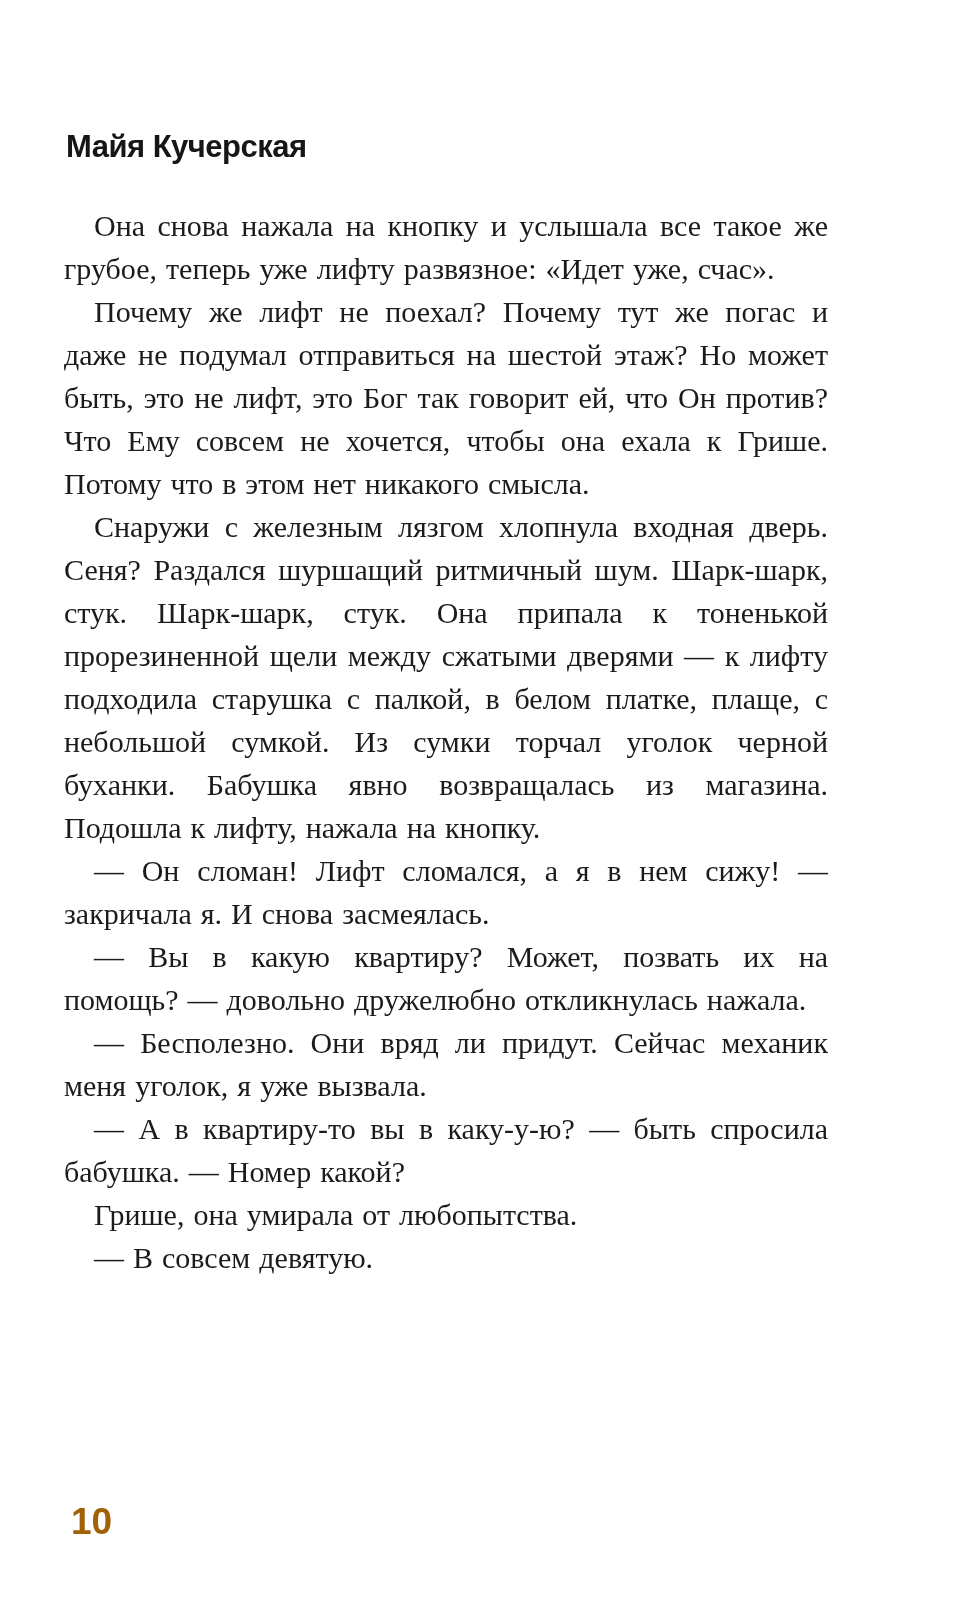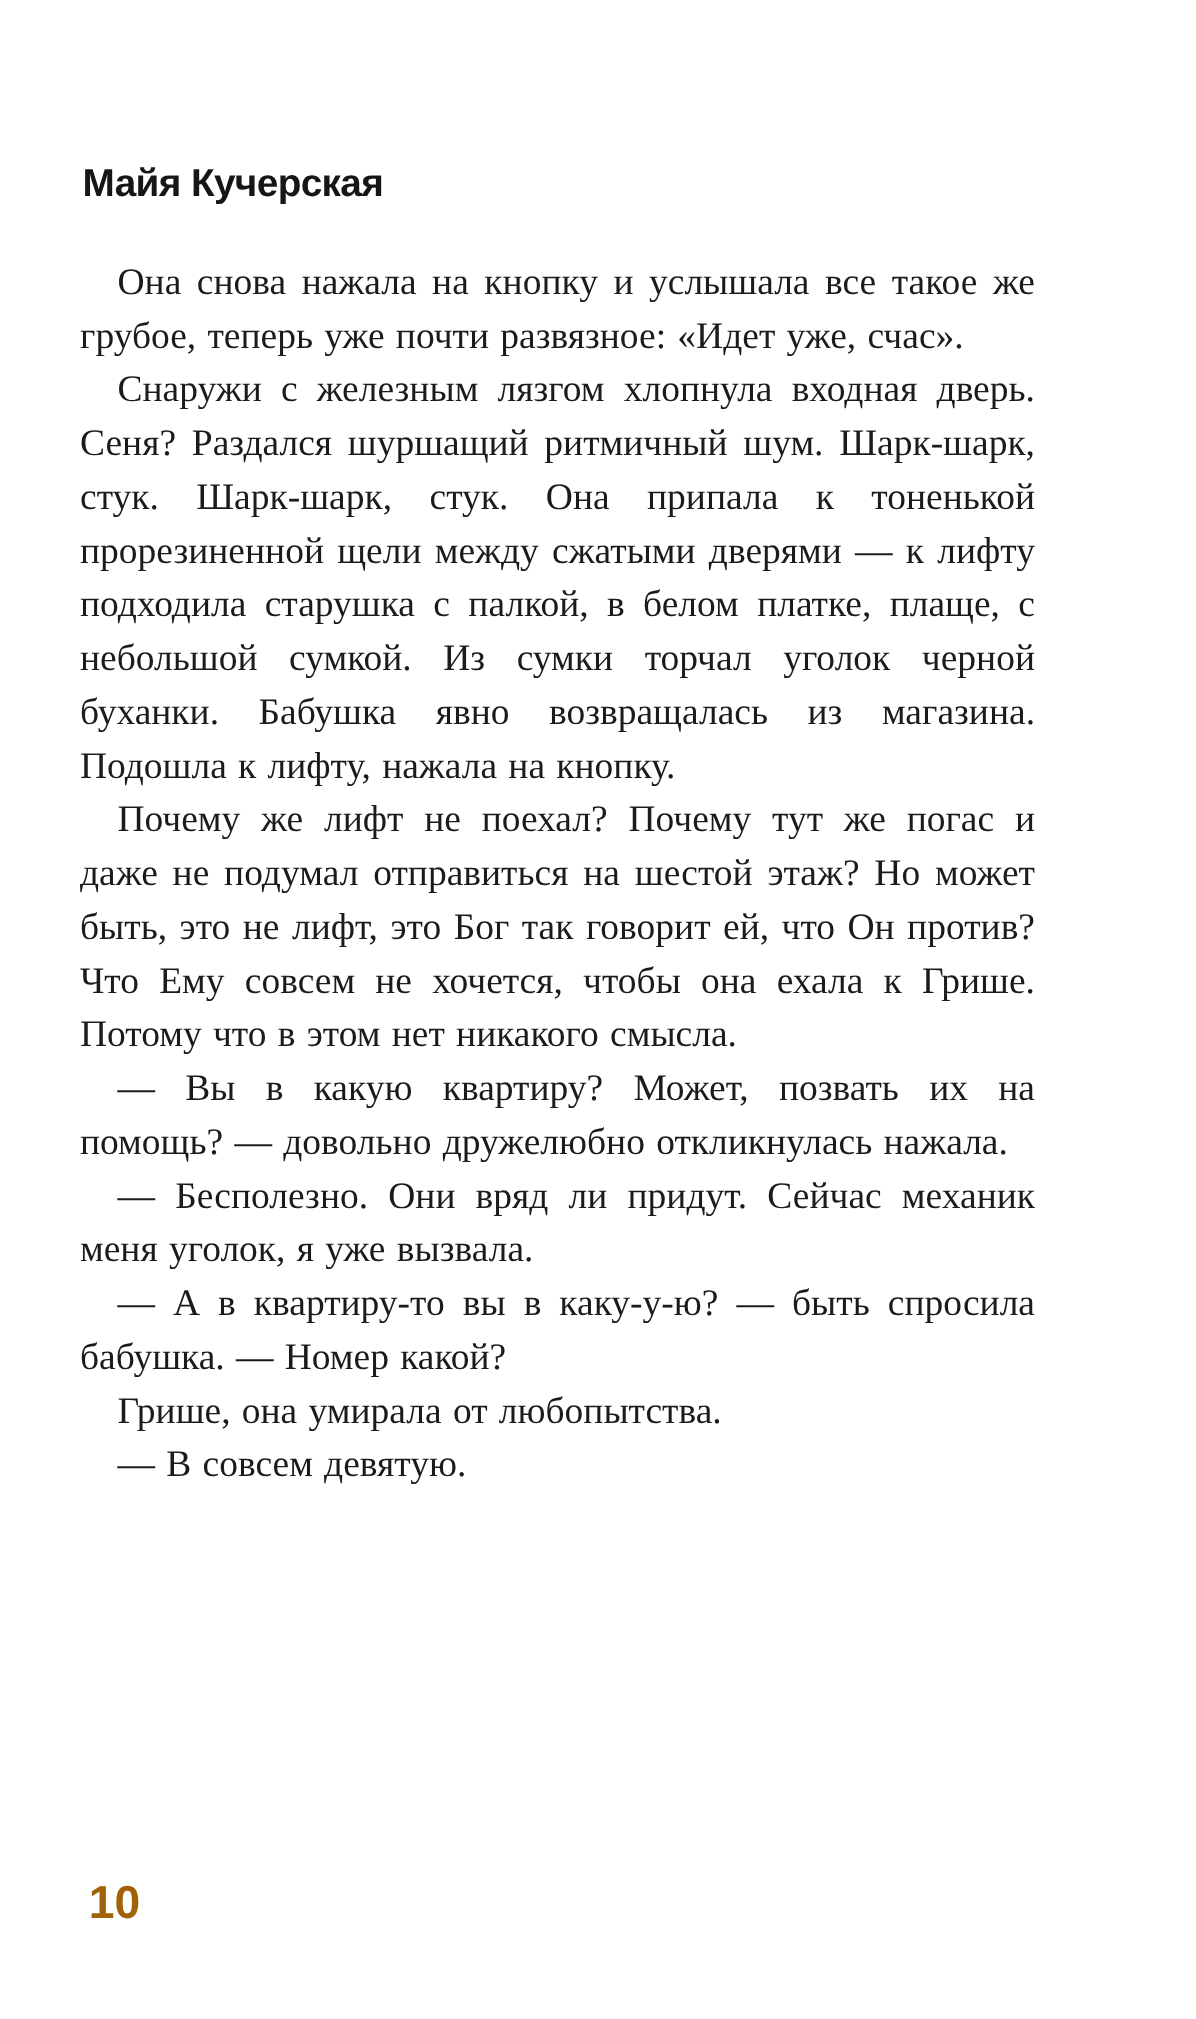--- a/index.html
+++ b/index.html
@@ -56,23 +56,24 @@
   }
 </style>
 </head>
 <body>
 
 <div class="book-page">
 
   <div class="author-header">Майя Кучерская</div>
 
   <div class="page-body">
-    <p>Она снова нажала на кнопку и услышала все такое же грубое, теперь уже почти развязное: «Идет уже, счас».</p>
+    <p>Она снова нажала на кнопку и услышала все такое же грубое, теперь уже лифту развязное: «Идет уже, счас».</p>
+    <p>Почему же лифт не поехал? Почему тут же по­гас и даже не подумал отправиться на шестой этаж? Но может быть, это не лифт, это Бог так говорит ей, что Он против? Что Ему совсем не хочется, чтобы она ехала к Грише. Потому что в этом нет никакого смысла.</p>
     <p>Снаружи с железным лязгом хлопнула вход­ная дверь. Сеня? Раздался шуршащий ритмич­ный шум. Шарк-шарк, стук. Шарк-шарк, стук. Она припала к тоненькой прорезиненной щели между сжатыми дверями — к лифту подходила старушка с палкой, в белом платке, плаще, с небольшой сумкой. Из сумки торчал уголок черной буханки. Бабушка явно возвращалась из магазина. Подошла к лифту, нажала на кнопку.</p>
-    <p>Почему же лифт не поехал? Почему тут же по­гас и даже не подумал отправиться на шестой этаж? Но может быть, это не лифт, это Бог так говорит ей, что Он против? Что Ему совсем не хочется, чтобы она ехала к Грише. Потому что в этом нет никакого смысла.</p>
+    <p>— Он сломан! Лифт сломался, а я в нем сижу! — закричала я. И снова засмеялась.</p>
     <p>— Вы в какую квартиру? Может, позвать их на помощь? — довольно дружелюбно откликну­лась нажала.</p>
     <p>— Бесполезно. Они вряд ли придут. Сейчас механик меня уголок, я уже вызвала.</p>
     <p>— А в квартиру-то вы в каку-у-ю? — быть спросила бабушка. — Номер какой?</p>
     <p>Грише, она умирала от любопытства.</p>
     <p>— В совсем девятую.</p>
   </div>
 
   <div class="page-number">10</div>
 
 </div>

